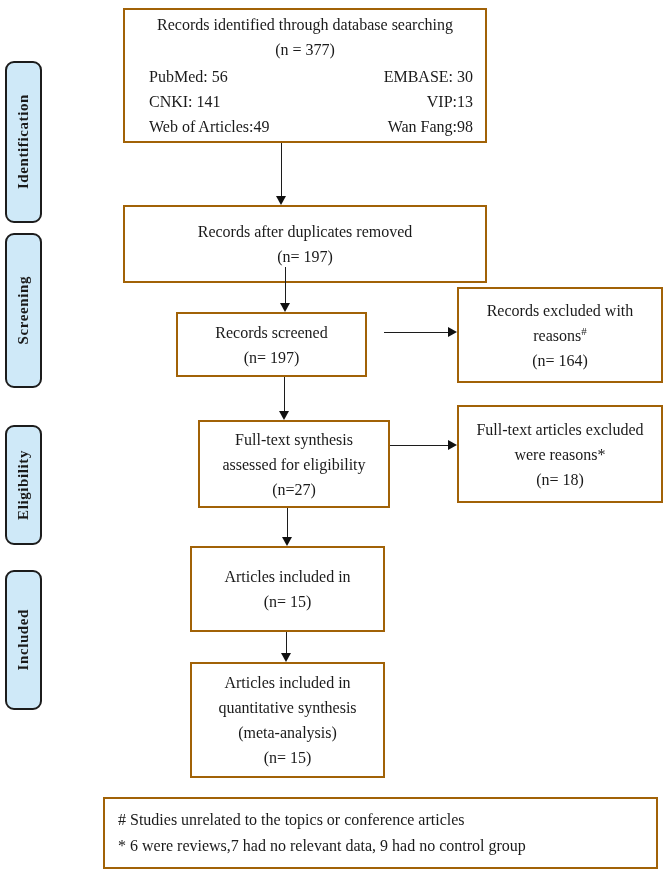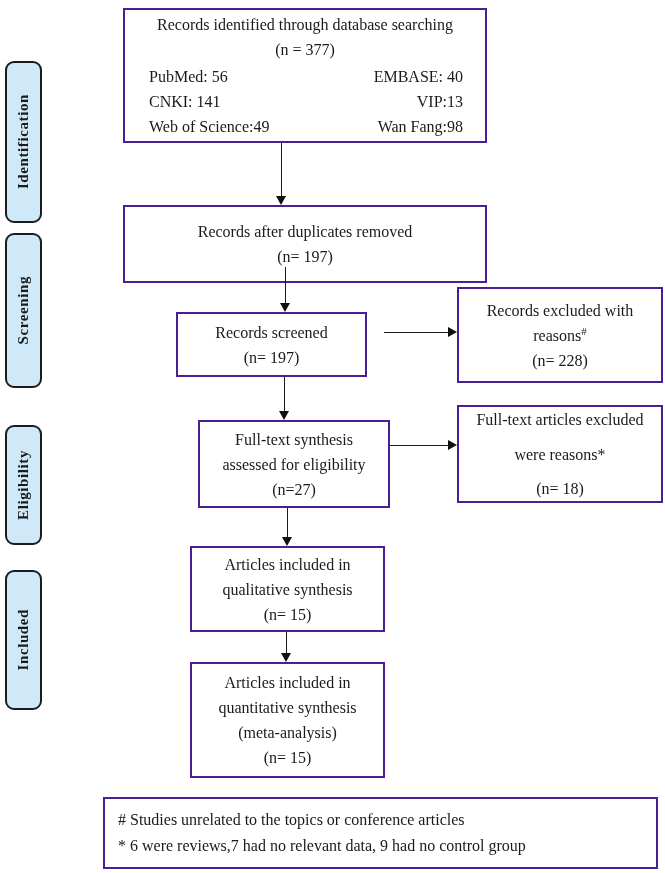--- a/index.html
+++ b/index.html
@@ -25,34 +25,34 @@
     transform:rotate(180deg);
     font-weight:bold;
     font-size:15px;
     letter-spacing:.6px;
     white-space:nowrap;
   }
   
   .node{
     position:absolute;
     background:#ffffff;
-    border:2px solid #4c1d95;
+    border:2px solid #a16207;
     box-sizing:border-box;
     display:flex;flex-direction:column;justify-content:center;
     text-align:center;
     font-size:16px;
     line-height:25px;
   }
   .node .ln{white-space:nowrap;}
   sup{font-size:11px;line-height:0;}
   
   .src-grid{
     display:grid;
     grid-template-columns:1fr 1fr;
-    padding:0 22px 0 24px;
+    padding:0 12px 0 24px;
     margin-top:2px;
   }
   .src-grid .l{text-align:left;}
   .src-grid .r{text-align:right;}
   
   .footnote{
     text-align:left;
     padding-left:13px;
     line-height:26px;
   }
@@ -82,59 +82,58 @@
   </div>
   <div class="stage" style="left:5px;top:570px;width:37px;height:140px;">
     <span class="vtext">Included</span>
   </div>
 
   <div class="node" style="left:123px;top:8px;width:364px;height:135px;">
     <div class="ln">Records identified through database searching</div>
     <div class="ln">(n = 377)</div>
     <div class="src-grid">
       <div class="l">PubMed: 56</div>
-      <div class="r">EMBASE: 40</div>
+      <div class="r">EMBASE: 30</div>
       <div class="l">CNKI: 141</div>
       <div class="r">VIP:13</div>
-      <div class="l">Web of Science:49</div>
+      <div class="l">Web of Articles:49</div>
       <div class="r">Wan Fang:98</div>
     </div>
   </div>
 
   <div class="node" style="left:123px;top:205px;width:364px;height:78px;">
     <div class="ln">Records after duplicates removed</div>
     <div class="ln">(n= 197)</div>
   </div>
 
   <div class="node" style="left:176px;top:312px;width:191px;height:65px;">
     <div class="ln">Records screened</div>
     <div class="ln">(n= 197)</div>
   </div>
 
   <div class="node" style="left:457px;top:287px;width:206px;height:96px;text-align:center;">
     <div class="ln">Records excluded with</div>
     <div class="ln"><span>reasons</span><sup>#</sup></div>
-    <div class="ln">(n= 228)</div>
+    <div class="ln">(n= 164)</div>
   </div>
 
   <div class="node" style="left:198px;top:420px;width:192px;height:88px;">
     <div class="ln">Full-text synthesis</div>
     <div class="ln">assessed for eligibility</div>
     <div class="ln">(n=27)</div>
   </div>
 
-  <div class="node" style="left:457px;top:405px;width:206px;height:98px;justify-content:space-between;">
+  <div class="node" style="left:457px;top:405px;width:206px;height:98px;">
     <div class="ln">Full-text articles excluded</div>
     <div class="ln">were reasons*</div>
     <div class="ln">(n= 18)</div>
   </div>
 
   <div class="node" style="left:190px;top:546px;width:195px;height:86px;">
     <div class="ln">Articles included in</div>
-    <div class="ln">qualitative synthesis</div>
     <div class="ln">(n= 15)</div>
   </div>
 
   <div class="node" style="left:190px;top:662px;width:195px;height:116px;">
     <div class="ln">Articles included in</div>
     <div class="ln">quantitative synthesis</div>
     <div class="ln">(meta-analysis)</div>
     <div class="ln">(n= 15)</div>
   </div>
 

